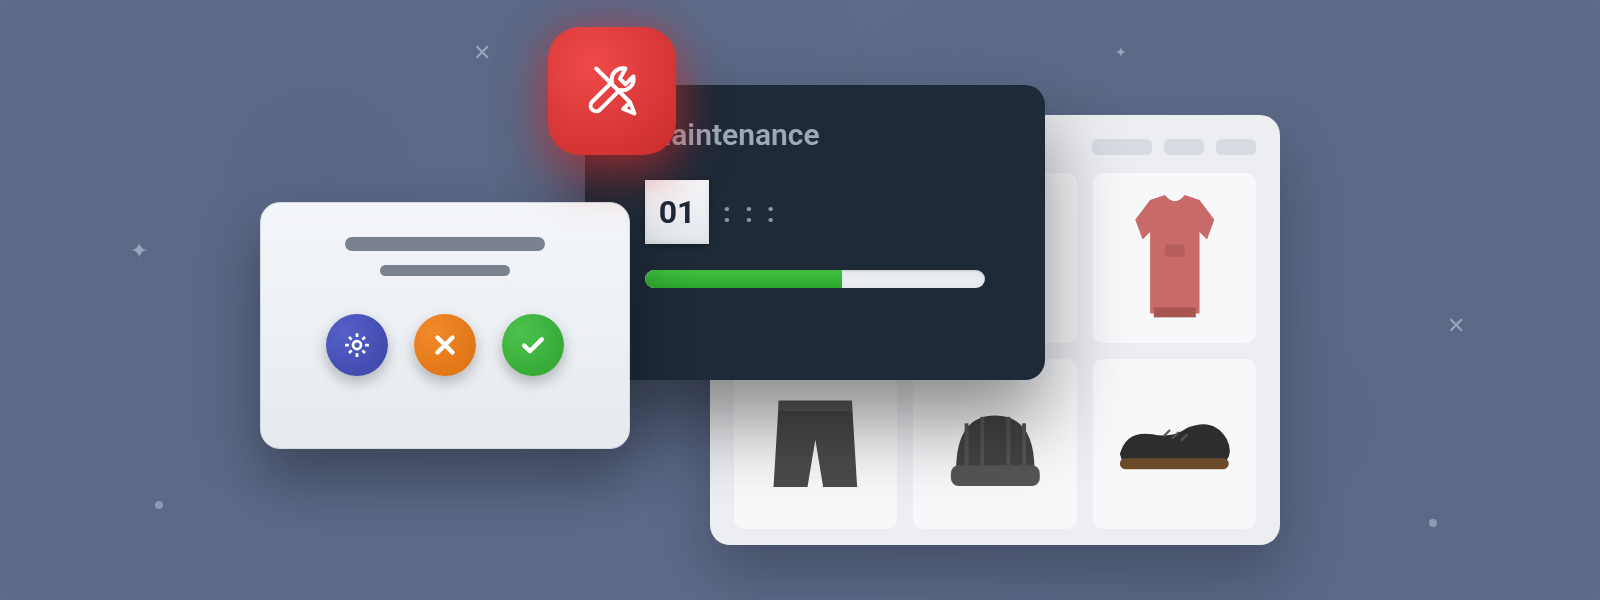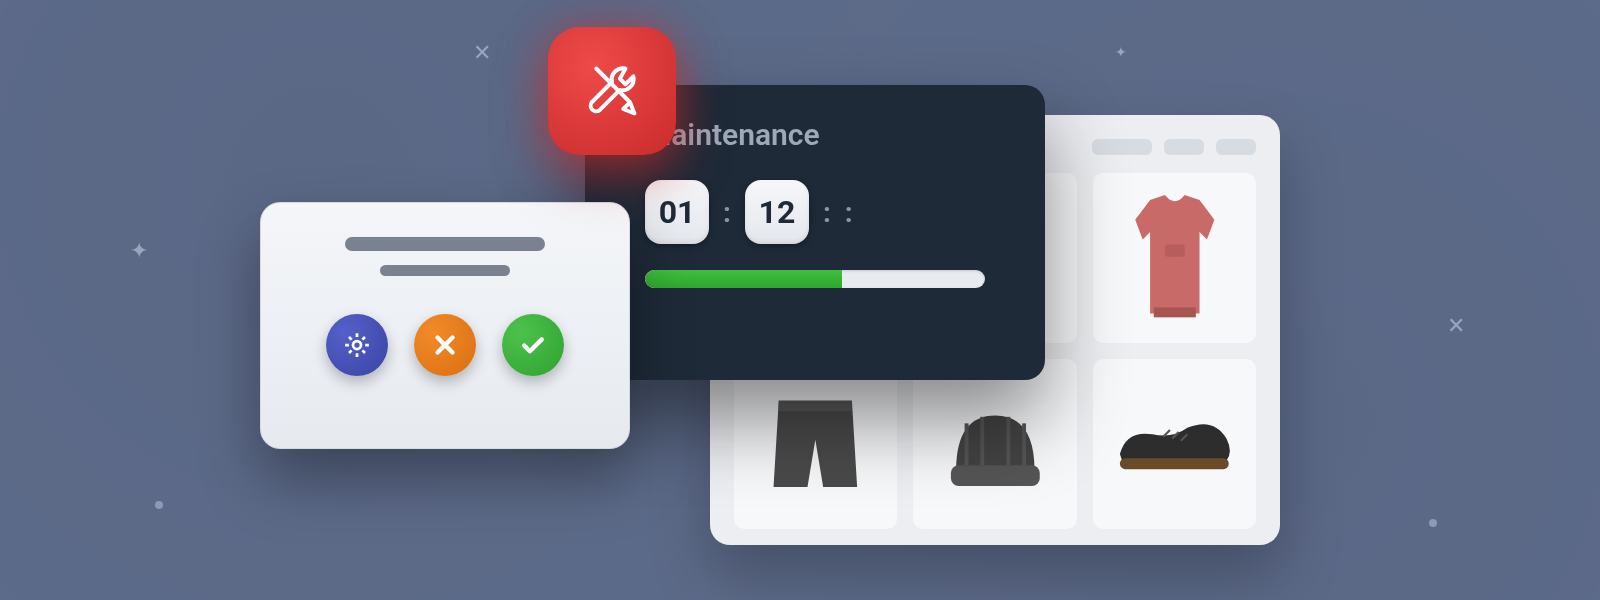--- a/index.html
+++ b/index.html
@@ -54,21 +54,21 @@
   .maint-title {
     color: #9ea9b6;
     font-size: 30px;
     font-weight: 600;
     margin-bottom: 28px;
   }
   .countdown { display:flex; align-items:center; gap:14px; margin-bottom:26px; }
   .cd-box {
     width:64px; height:64px;
     background: linear-gradient(180deg, #f6f7f9 0%, #e3e7ec 100%);
-    border-radius: 16px;
+    border-radius: 0;
     display:flex; align-items:center; justify-content:center;
     color:#1e2a38;
     font-size:32px; font-weight:700;
     box-shadow: inset 0 -2px 4px rgba(0,0,0,0.08), 0 2px 6px rgba(0,0,0,0.3);
   }
   .cd-sep { color:#8a94a3; font-size:28px; font-weight:700; }
   .progress {
     width: 340px; height:18px;
     background: #e8ebef;
     border-radius: 9px;
@@ -176,21 +176,20 @@
       </svg>
     </div>
   </div>
 </div>
 
 <div class="maint-card">
   <div class="maint-title">Maintenance</div>
   <div class="countdown">
     <div class="cd-box">01</div>
     <div class="cd-sep">:</div>
-    <div class="cd-box">12</div>
     <div class="cd-sep">:</div>
     <div class="cd-sep">:</div>
   </div>
   <div class="progress">
     <div class="progress-fill" style="width:58%"></div>
   </div>
 </div>
 
 <div class="dialog-card">
   <div class="dialog-line line1"></div>

